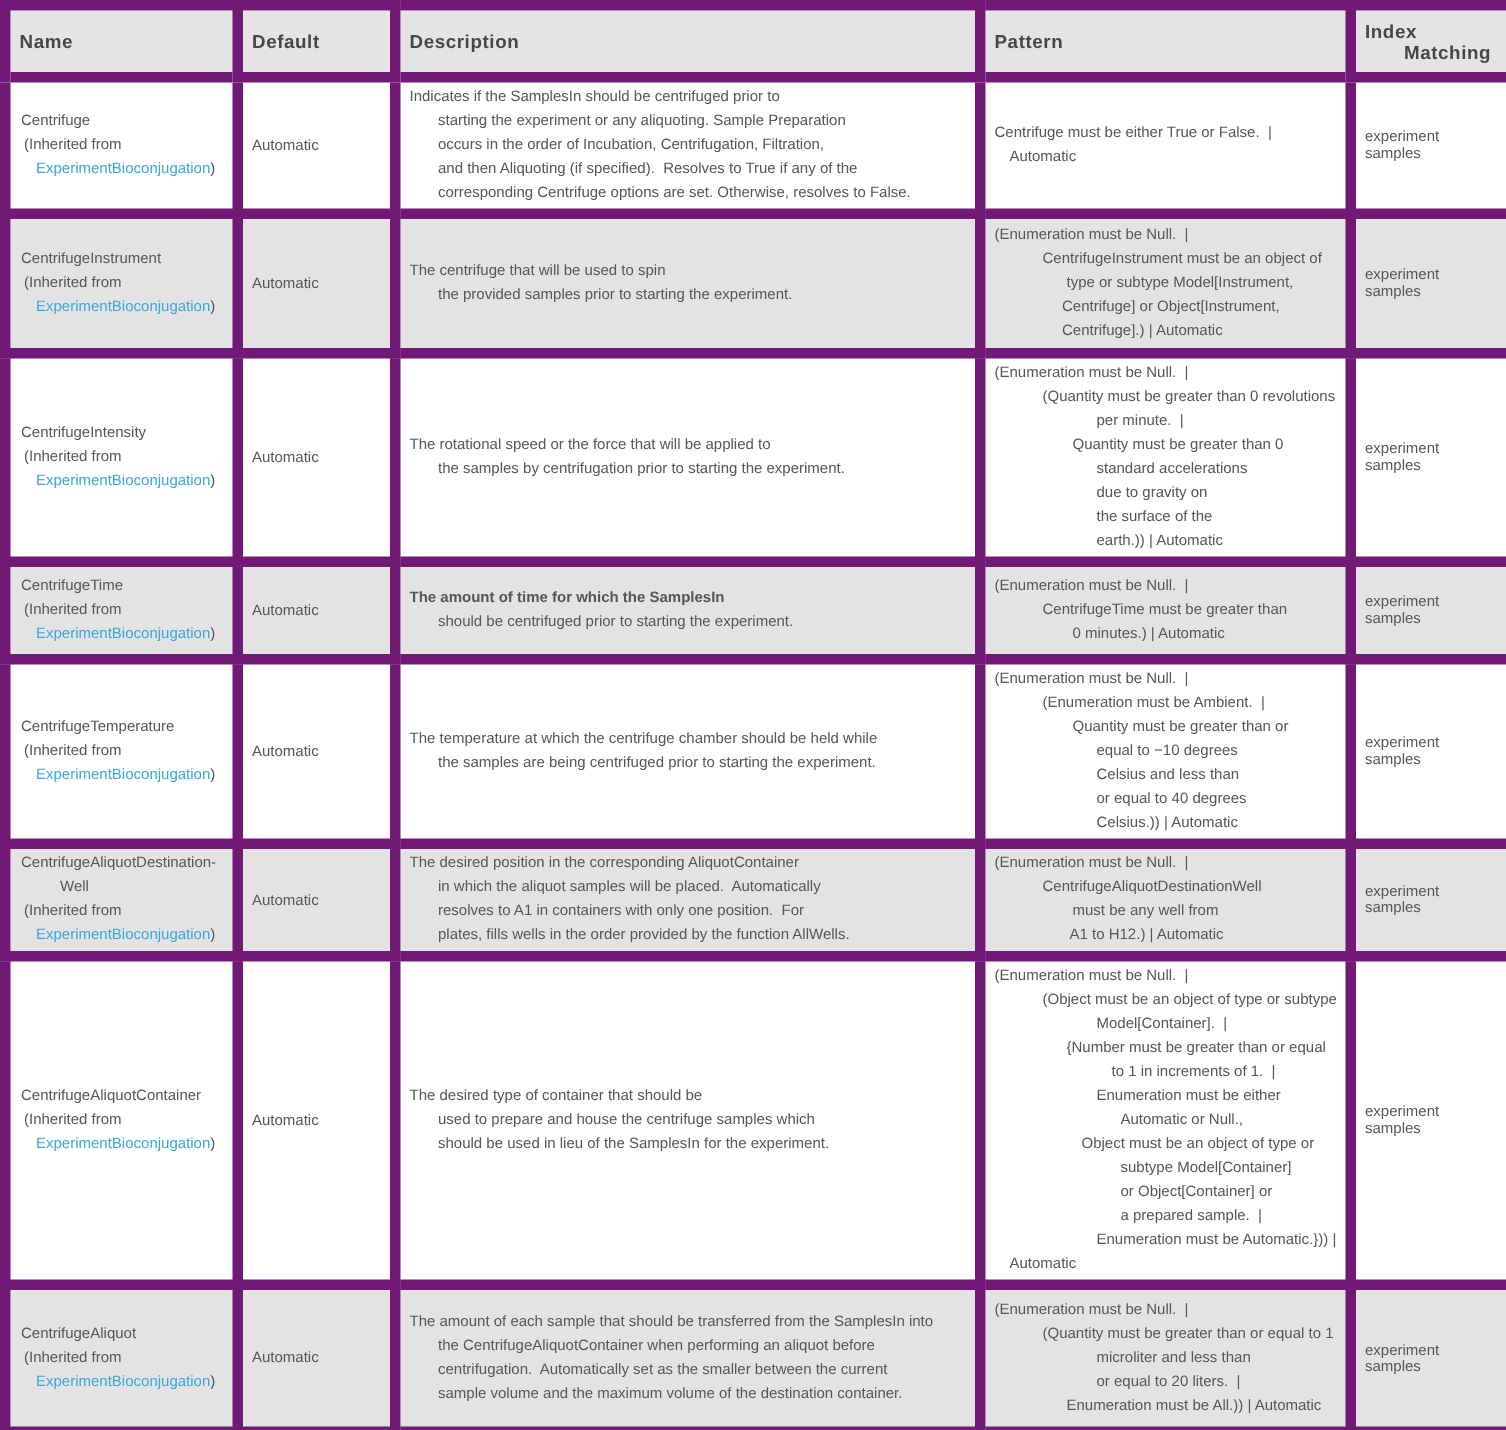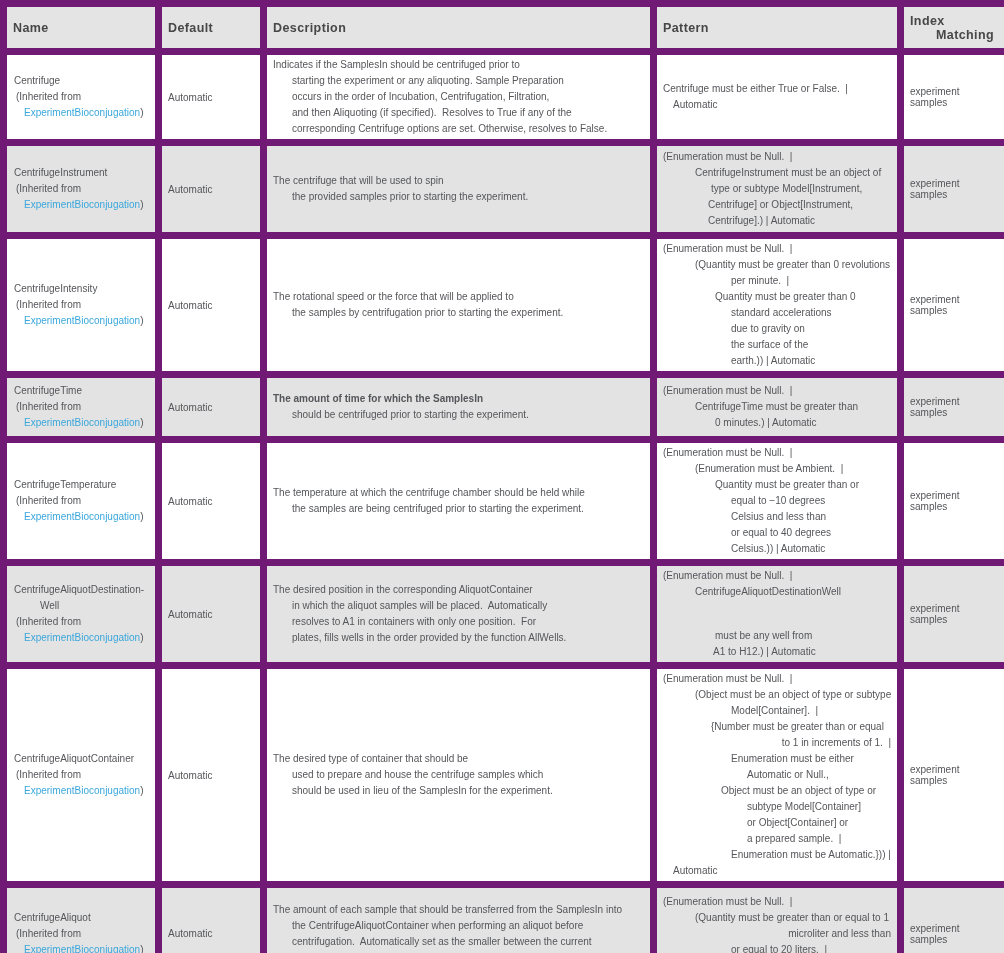--- a/index.html
+++ b/index.html
@@ -188,21 +188,21 @@
         <td class="default-cell">Automatic</td>
         <td class="desc-cell">
           <div class="dline" style="padding-left: 0px;">The desired position in the corresponding AliquotContainer</div>
           <div class="dline" style="padding-left: 19px;">in which the aliquot samples will be placed.  Automatically</div>
           <div class="dline" style="padding-left: 19px;">resolves to A1 in containers with only one position.  For</div>
           <div class="dline" style="padding-left: 19px;">plates, fills wells in the order provided by the function AllWells.</div>
         </td>
         <td class="pattern-cell">
           <div class="pline" style="padding-left: 0px;">(Enumeration must be Null.  |</div>
           <div class="pline" style="padding-left: 32px;">CentrifugeAliquotDestinationWell</div>
-          <div class="pline" style="padding-left: 52px; margin-top: 28px;">must be any well from</div>
+          <div class="pline" style="padding-left: 52px;">must be any well from</div>
           <div class="pline" style="padding-left: 50px;">A1 to H12.) | Automatic</div>
         </td>
         <td class="index-cell">experiment samples</td>
       </tr>
       <tr style="height: 214px;">
         <td class="name-cell">
           <div class="nline">CentrifugeAliquotContainer</div>
           <div class="inh">(Inherited from</div>
           <div class="link-line"><span class="link">ExperimentBioconjugation</span><span>)</span></div>
         </td>
@@ -210,21 +210,21 @@
         <td class="desc-cell">
           <div class="dline" style="padding-left: 0px;">The desired type of container that should be</div>
           <div class="dline" style="padding-left: 19px;">used to prepare and house the centrifuge samples which</div>
           <div class="dline" style="padding-left: 19px;">should be used in lieu of the SamplesIn for the experiment.</div>
         </td>
         <td class="pattern-cell">
           <div class="pline" style="padding-left: 0px;">(Enumeration must be Null.  |</div>
           <div class="pline" style="padding-left: 32px;">(Object must be an object of type or subtype</div>
           <div class="pline" style="padding-left: 68px;">Model[Container].  |</div>
           <div class="pline" style="padding-left: 48px;">{Number must be greater than or equal</div>
-          <div class="pline" style="padding-left: 78px; text-align: right;">to 1 in increments of 1.  |</div>
+          <div class="pline" style="padding-left: 78px;">to 1 in increments of 1.  |</div>
           <div class="pline" style="padding-left: 68px;">Enumeration must be either</div>
           <div class="pline" style="padding-left: 84px;">Automatic or Null.,</div>
           <div class="pline" style="padding-left: 58px;">Object must be an object of type or</div>
           <div class="pline" style="padding-left: 84px;">subtype Model[Container]</div>
           <div class="pline" style="padding-left: 84px;">or Object[Container] or</div>
           <div class="pline" style="padding-left: 84px;">a prepared sample.  |</div>
           <div class="pline" style="padding-left: 68px;">Enumeration must be Automatic.})) |</div>
           <div class="pline" style="padding-left: 10px;">Automatic</div>
         </td>
         <td class="index-cell">experiment samples</td>
@@ -238,20 +238,20 @@
         <td class="default-cell">Automatic</td>
         <td class="desc-cell">
           <div class="dline" style="padding-left: 0px;">The amount of each sample that should be transferred from the SamplesIn into</div>
           <div class="dline" style="padding-left: 19px;">the CentrifugeAliquotContainer when performing an aliquot before</div>
           <div class="dline" style="padding-left: 19px;">centrifugation.  Automatically set as the smaller between the current</div>
           <div class="dline" style="padding-left: 19px;">sample volume and the maximum volume of the destination container.</div>
         </td>
         <td class="pattern-cell">
           <div class="pline" style="padding-left: 0px;">(Enumeration must be Null.  |</div>
           <div class="pline" style="padding-left: 32px;">(Quantity must be greater than or equal to 1</div>
-          <div class="pline" style="padding-left: 68px; text-align: right;">microliter and less than</div>
+          <div class="pline" style="padding-left: 68px;">microliter and less than</div>
           <div class="pline" style="padding-left: 68px;">or equal to 20 liters.  |</div>
           <div class="pline" style="padding-left: 48px;">Enumeration must be All.)) | Automatic</div>
         </td>
         <td class="index-cell">experiment samples</td>
       </tr>
     </tbody>
 </table>
 
 </body></html>

